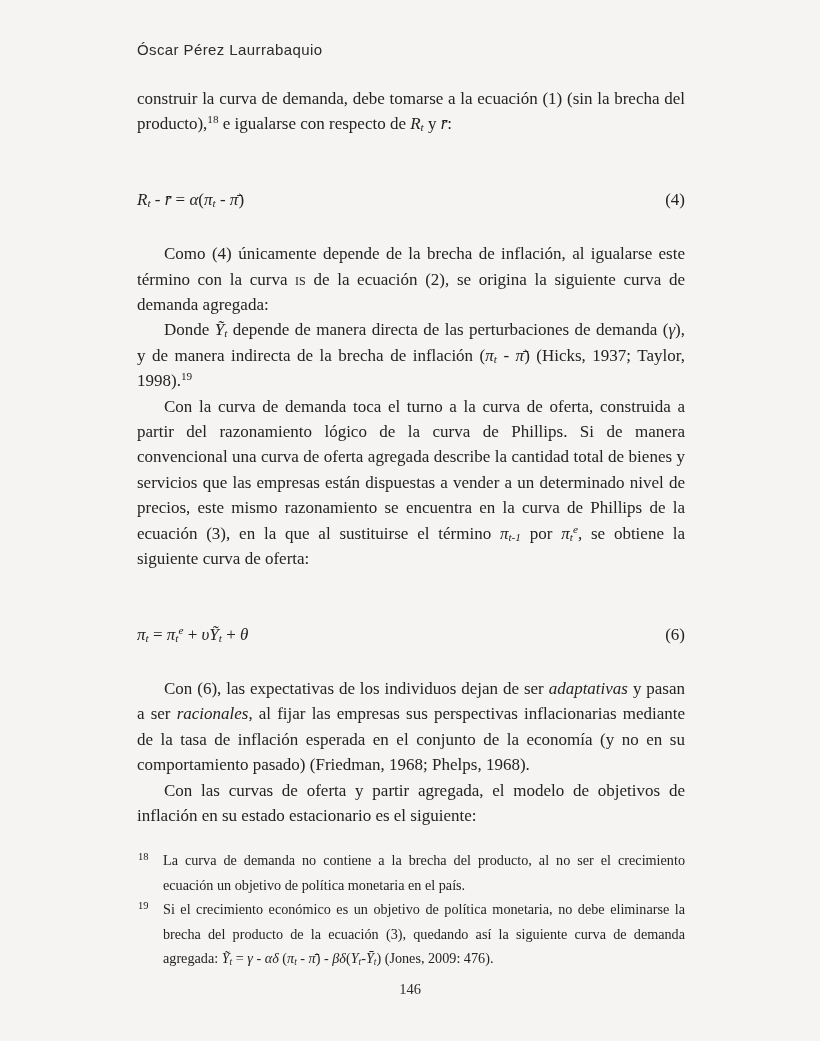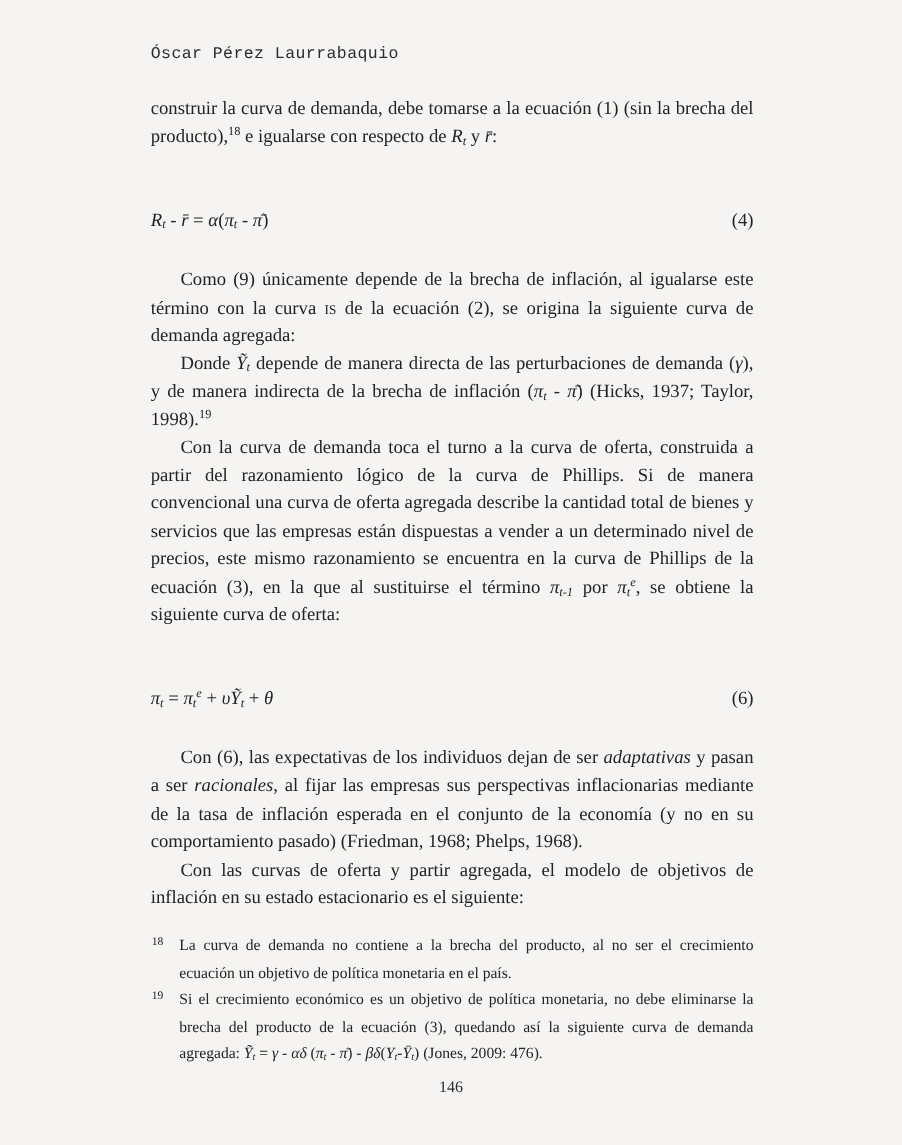--- a/index.html
+++ b/index.html
@@ -7,21 +7,21 @@
   .page{
     position:relative;
     width:820px;height:1041px;
     background:#f5f4f2;
     color:#232323;
     font-family:"Liberation Serif","DejaVu Serif",serif;
     overflow:hidden;
   }
   .running-header{
     position:absolute;left:137px;top:41px;
-    font-family:Liberation Mono, monospace;
+    font-family:Liberation Sans, sans-serif;
     font-size:15px;letter-spacing:0.4px;color:#2b2b2b;
   }
   .body-text{
     position:absolute;left:137px;top:86px;width:548px;
     font-size:17px;line-height:25.4px;
     text-align:justify;
     hyphens:auto;
   }
   .para{margin:0;}
   .ind{text-indent:27px;}
@@ -52,21 +52,21 @@
 
 <div class="page">
   <div class="running-header">Óscar Pérez Laurrabaquio</div>
 
   <div class="body-text">
       <p class="para"><span>construir la curva de demanda, debe tomarse a la ecuación (1) (sin la brecha del producto),</span><span class="sp">18</span><span> e igualarse con respecto de </span><span class="it">R</span><span class="it sb">t</span><span> y </span><span class="it">r̄</span><span>:</span></p>
       <div class="equation">
         <span class="eq-body"><span class="it">R</span><span class="it sb">t</span><span> - </span><span class="it">r̄</span><span> = </span><span class="it">α</span><span>(</span><span class="it">π</span><span class="it sb">t</span><span> - </span><span class="it">π̄</span><span>)</span></span>
         <span>(4)</span>
       </div>
-      <p class="para ind"><span>Como (9) únicamente depende de la brecha de inflación, al igualarse este término con la curva </span><span class="sc">is</span><span> de la ecuación (2), se origina la siguiente curva de demanda agregada:</span></p>
+      <p class="para ind"><span>Como (4) únicamente depende de la brecha de inflación, al igualarse este término con la curva </span><span class="sc">is</span><span> de la ecuación (2), se origina la siguiente curva de demanda agregada:</span></p>
       <p class="para ind"><span>Donde </span><span class="it">Ỹ</span><span class="it sb">t</span><span> depende de manera directa de las perturbaciones de demanda (</span><span class="it">γ</span><span>), y de manera indirecta de la brecha de inflación (</span><span class="it">π</span><span class="it sb">t</span><span> - </span><span class="it">π̄</span><span>) (Hicks, 1937; Taylor, 1998).</span><span class="sp">19</span></p>
       <p class="para ind"><span>Con la curva de demanda toca el turno a la curva de oferta, construida a partir del razonamiento lógico de la curva de Phillips. Si de manera convencional una curva de oferta agregada describe la cantidad total de bienes y servicios que las empresas están dispuestas a vender a un determinado nivel de precios, este mismo razonamiento se encuentra en la curva de Phillips de la ecuación (3), en la que al sustituirse el término </span><span class="it">π</span><span class="it sb">t-1</span><span> por </span><span class="it">π</span><span class="it sb">t</span><span class="it sp">e</span><span>, se obtiene la siguiente curva de oferta:</span></p>
       <div class="equation">
         <span class="eq-body"><span class="it">π</span><span class="it sb">t</span><span> = </span><span class="it">π</span><span class="it sb">t</span><span class="it sp">e</span><span> + </span><span class="it">υ</span><span class="it">Ỹ</span><span class="it sb">t</span><span> + </span><span class="it">θ</span></span>
         <span>(6)</span>
       </div>
       <p class="para ind"><span>Con (6), las expectativas de los individuos dejan de ser </span><span class="it">adaptativas</span><span> y pasan a ser </span><span class="it">racionales</span><span>, al fijar las empresas sus perspectivas inflacionarias mediante de la tasa de inflación esperada en el conjunto de la economía (y no en su comportamiento pasado) (Friedman, 1968; Phelps, 1968).</span></p>
       <p class="para ind"><span>Con las curvas de oferta y partir agregada, el modelo de objetivos de inflación en su estado estacionario es el siguiente:</span></p>
     </div>
 

